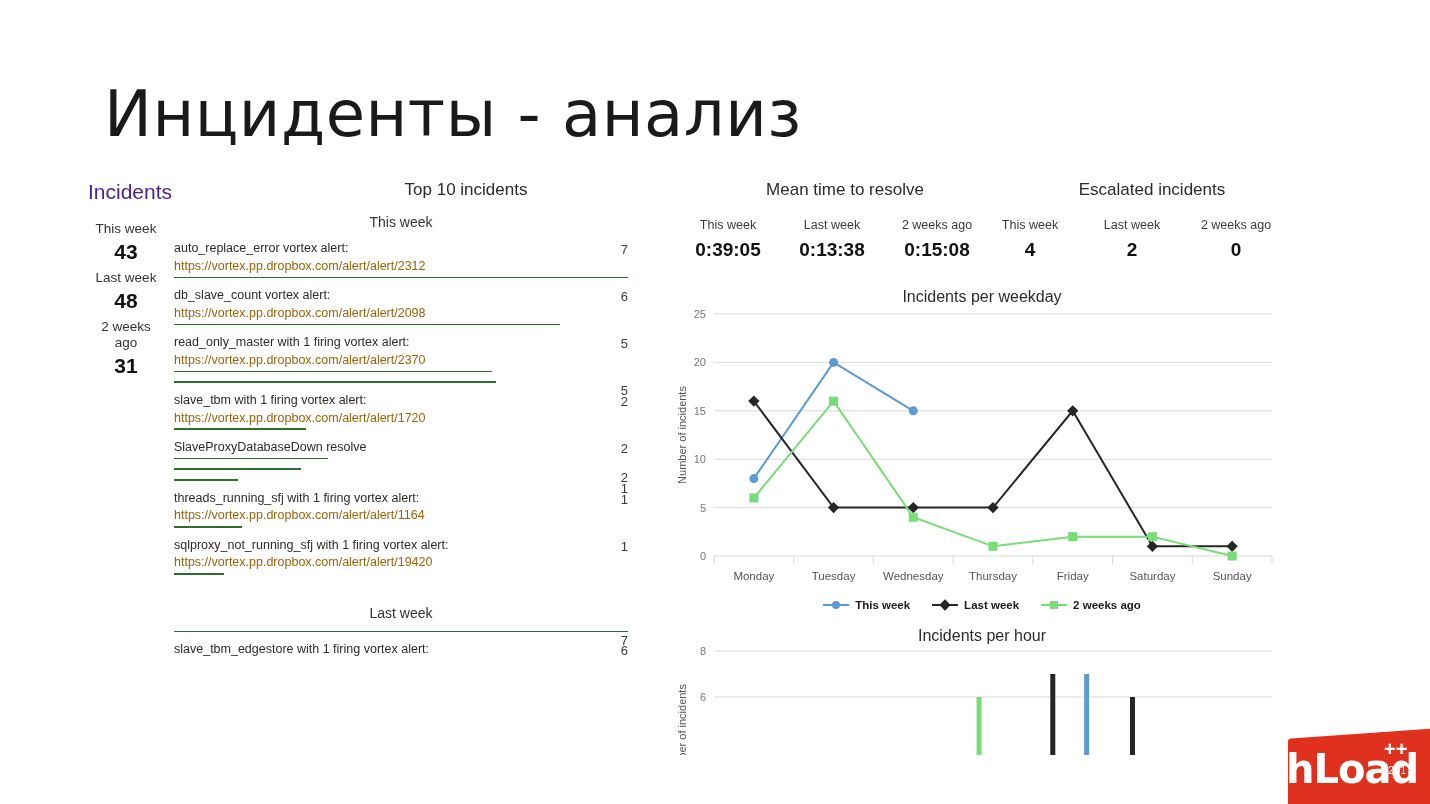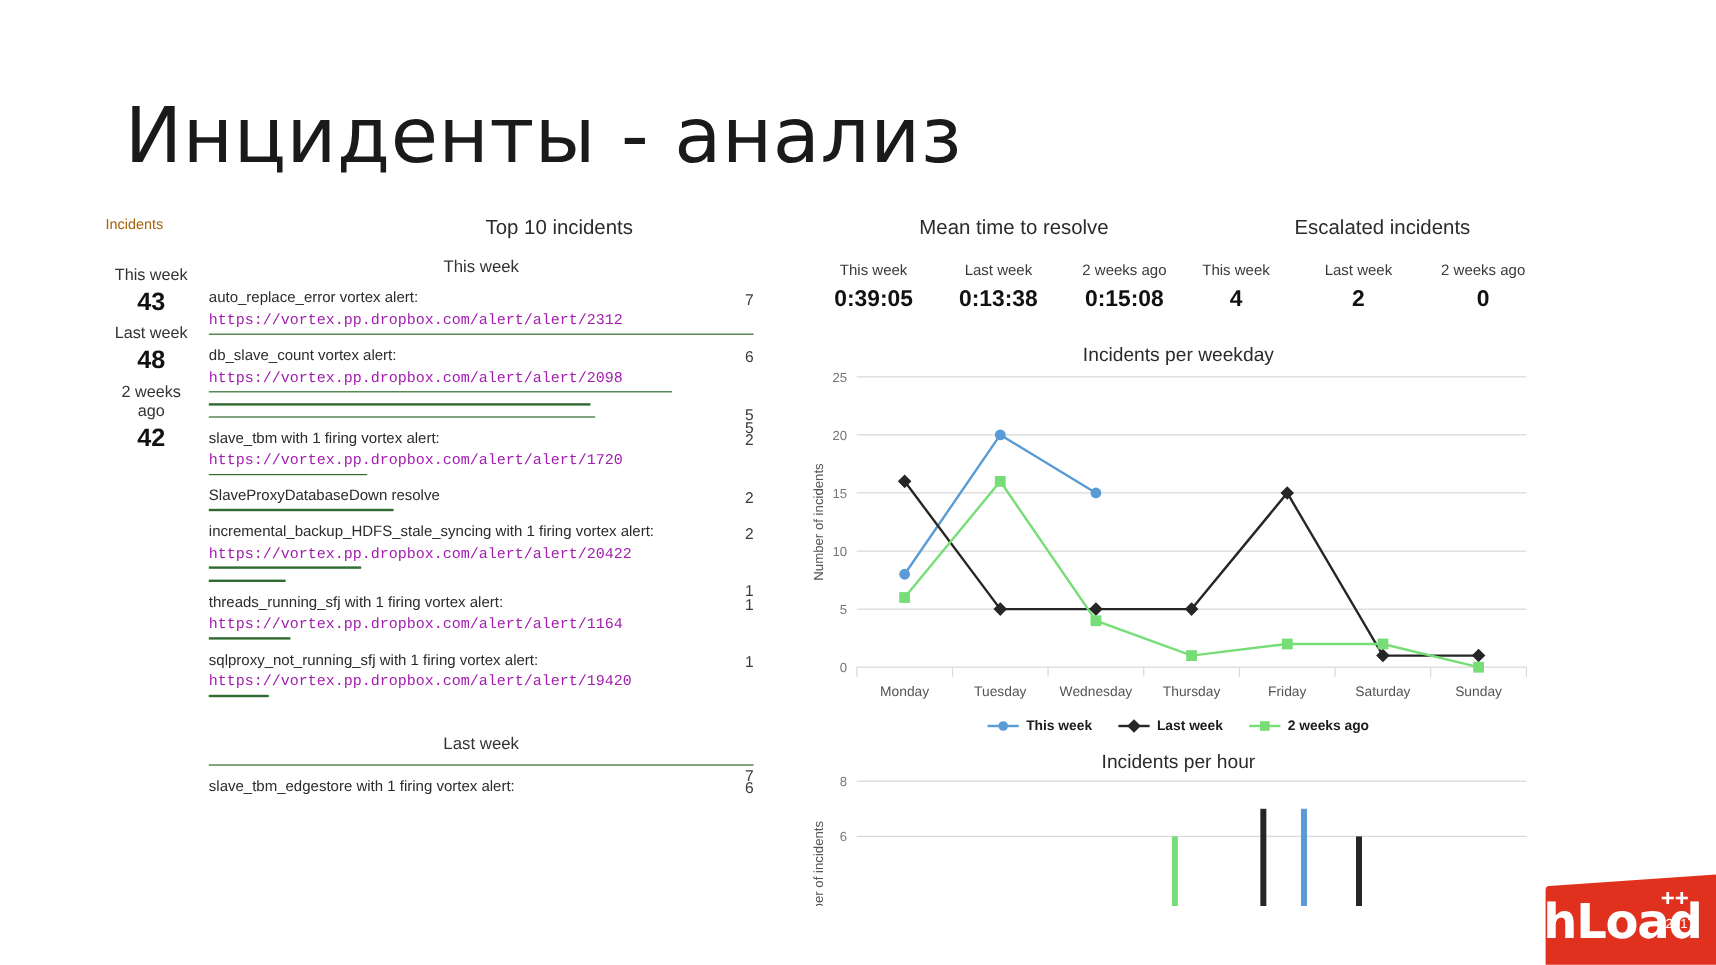--- a/index.html
+++ b/index.html
@@ -16,32 +16,32 @@
     position:absolute;left:104px;top:82px;
     font-size:64px;font-weight:400;line-height:1.0;
     color:#1a1a1a;letter-spacing:0.5px;
     font-family:"DejaVu Sans", sans-serif;
   }
 
   
   .left-panel{position:absolute;left:88px;top:180px;width:540px;}
 
   .lp-head{position:relative;height:26px;}
-  .h-incidents{position:absolute;left:0;top:0;font-size:12px;color:#a16207;text-align:center;}
+  .h-incidents{position:absolute;left:0;top:0;font-size:21px;color:#4c1d95;text-align:center;}
   .h-top10{position:absolute;left:268px;top:0;width:220px;text-align:center;font-size:17px;color:#2b2b2b;}
 
   .counters{position:absolute;left:0;top:34px;width:76px;text-align:center;}
   .counters .lbl{font-size:13.5px;color:#333;line-height:1.18;margin-top:7px;}
   .counters .val{font-size:21px;font-weight:bold;color:#111;margin-top:3px;line-height:1.1;}
 
   .toplist{position:absolute;left:86px;top:34px;width:454px;}
   .sub-head{text-align:center;font-size:14px;color:#333;margin-bottom:10px;}
   .incident-row{position:relative;padding:0 0 4px 0;margin-bottom:5px;}
   .incident-row .txt{font-size:12.5px;color:#2b2b2b;line-height:1.42;width:405px;}
-  .incident-row .url{color:#a21caf;font-family:Liberation Mono, monospace;}
+  .incident-row .url{color:#a16207;}
   .incident-row .cnt{position:absolute;right:0;top:2px;font-size:13px;color:#3a3a3a;}
   .bar{height:1.6px;background:#2f6b2f;margin-top:1px;}
 
   .lastweek-block{margin-top:26px;}
 
   
   .right-panel{position:absolute;left:672px;top:180px;width:620px;}
   .stat-headers{position:relative;height:26px;}
   .sh{position:absolute;top:0;font-size:17px;color:#2b2b2b;text-align:center;}
   .sh-mtr{left:28px;width:290px;}
@@ -99,57 +99,57 @@
       <div class="lbl">This week</div>
       <div class="val">43</div>
     </div>
     <div>
       <div class="lbl">Last week</div>
       <div class="val">48</div>
     </div>
     <div>
       <div class="lbl" style="white-space:pre-line">2 weeks
 ago</div>
-      <div class="val">42</div>
+      <div class="val">31</div>
     </div>
   </div>
 
   <div class="toplist">
     <div class="sub-head">This week</div>
     <div id="tw-rows">
         <div class="incident-row">
           <div class="txt">auto_replace_error vortex alert:<br><span class="url">https://vortex.pp.dropbox.com/alert/alert/2312</span></div>
           <div class="cnt">7</div>
           <div class="bar" style="width: 100%; background: rgb(47, 107, 47);"></div>
         </div>
         <div class="incident-row">
           <div class="txt">db_slave_count vortex alert:<br><span class="url">https://vortex.pp.dropbox.com/alert/alert/2098</span></div>
           <div class="cnt">6</div>
           <div class="bar" style="width: 85%; background: rgb(47, 107, 47);"></div>
         </div>
         <div class="incident-row">
+          <div class="txt">read_only_master with 1 firing vortex alert:<br><span class="url">https://vortex.pp.dropbox.com/alert/alert/2370</span></div>
           <div class="cnt">5</div>
           <div class="bar" style="width: 70%; background: rgb(47, 107, 47);"></div>
         </div>
         <div class="incident-row">
           <div class="cnt">5</div>
           <div class="bar" style="width: 71%; background: rgb(47, 107, 47);"></div>
         </div>
         <div class="incident-row">
           <div class="txt">slave_tbm with 1 firing vortex alert:<br><span class="url">https://vortex.pp.dropbox.com/alert/alert/1720</span></div>
           <div class="cnt">2</div>
           <div class="bar" style="width: 29%; background: rgb(47, 107, 47);"></div>
         </div>
         <div class="incident-row">
           <div class="txt">SlaveProxyDatabaseDown resolve</div>
           <div class="cnt">2</div>
           <div class="bar" style="width: 34%; background: rgb(47, 107, 47);"></div>
         </div>
         <div class="incident-row">
-          <div class="txt">incremental_backup_HDFS_stale_syncing with 1 firing vortex alert:<br><span class="url">https://vortex.pp.dropbox.com/alert/alert/20422</span></div>
           <div class="cnt">2</div>
           <div class="bar" style="width: 28%; background: rgb(47, 107, 47);"></div>
         </div>
         <div class="incident-row">
           <div class="cnt">1</div>
           <div class="bar" style="width: 14%; background: rgb(47, 107, 47);"></div>
         </div>
         <div class="incident-row">
           <div class="txt">threads_running_sfj with 1 firing vortex alert:<br><span class="url">https://vortex.pp.dropbox.com/alert/alert/1164</span></div>
           <div class="cnt">1</div>

